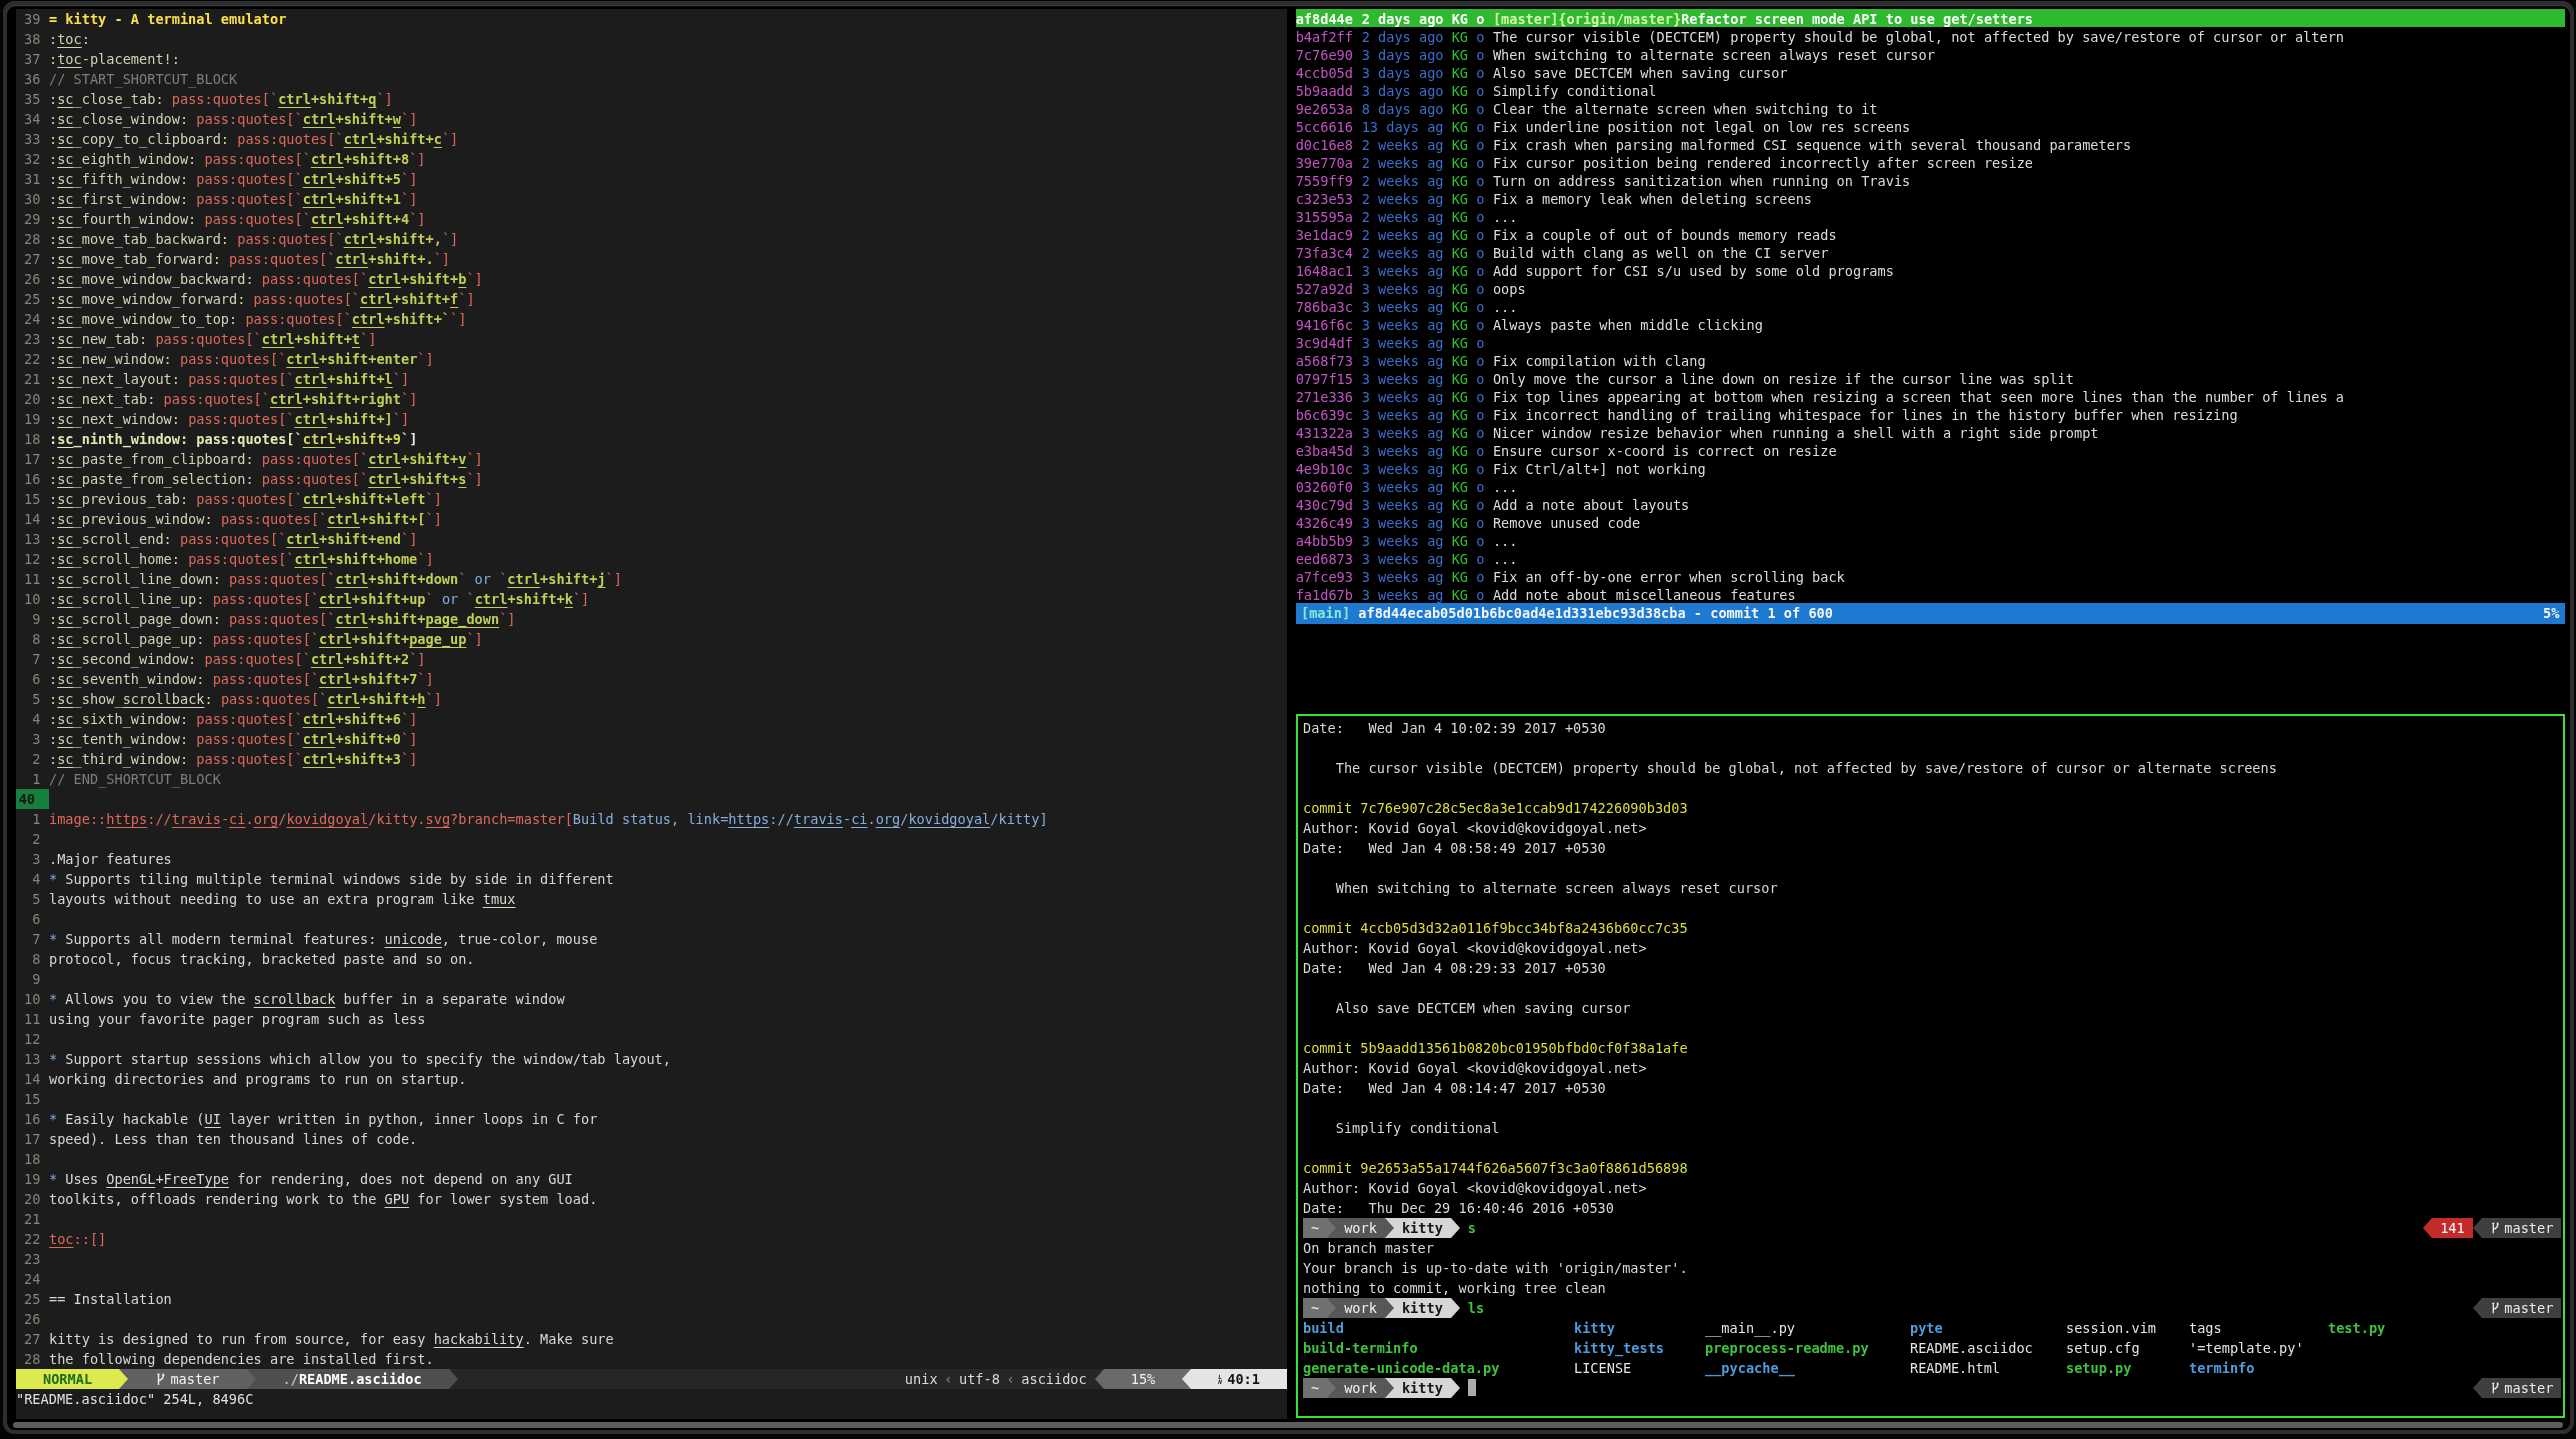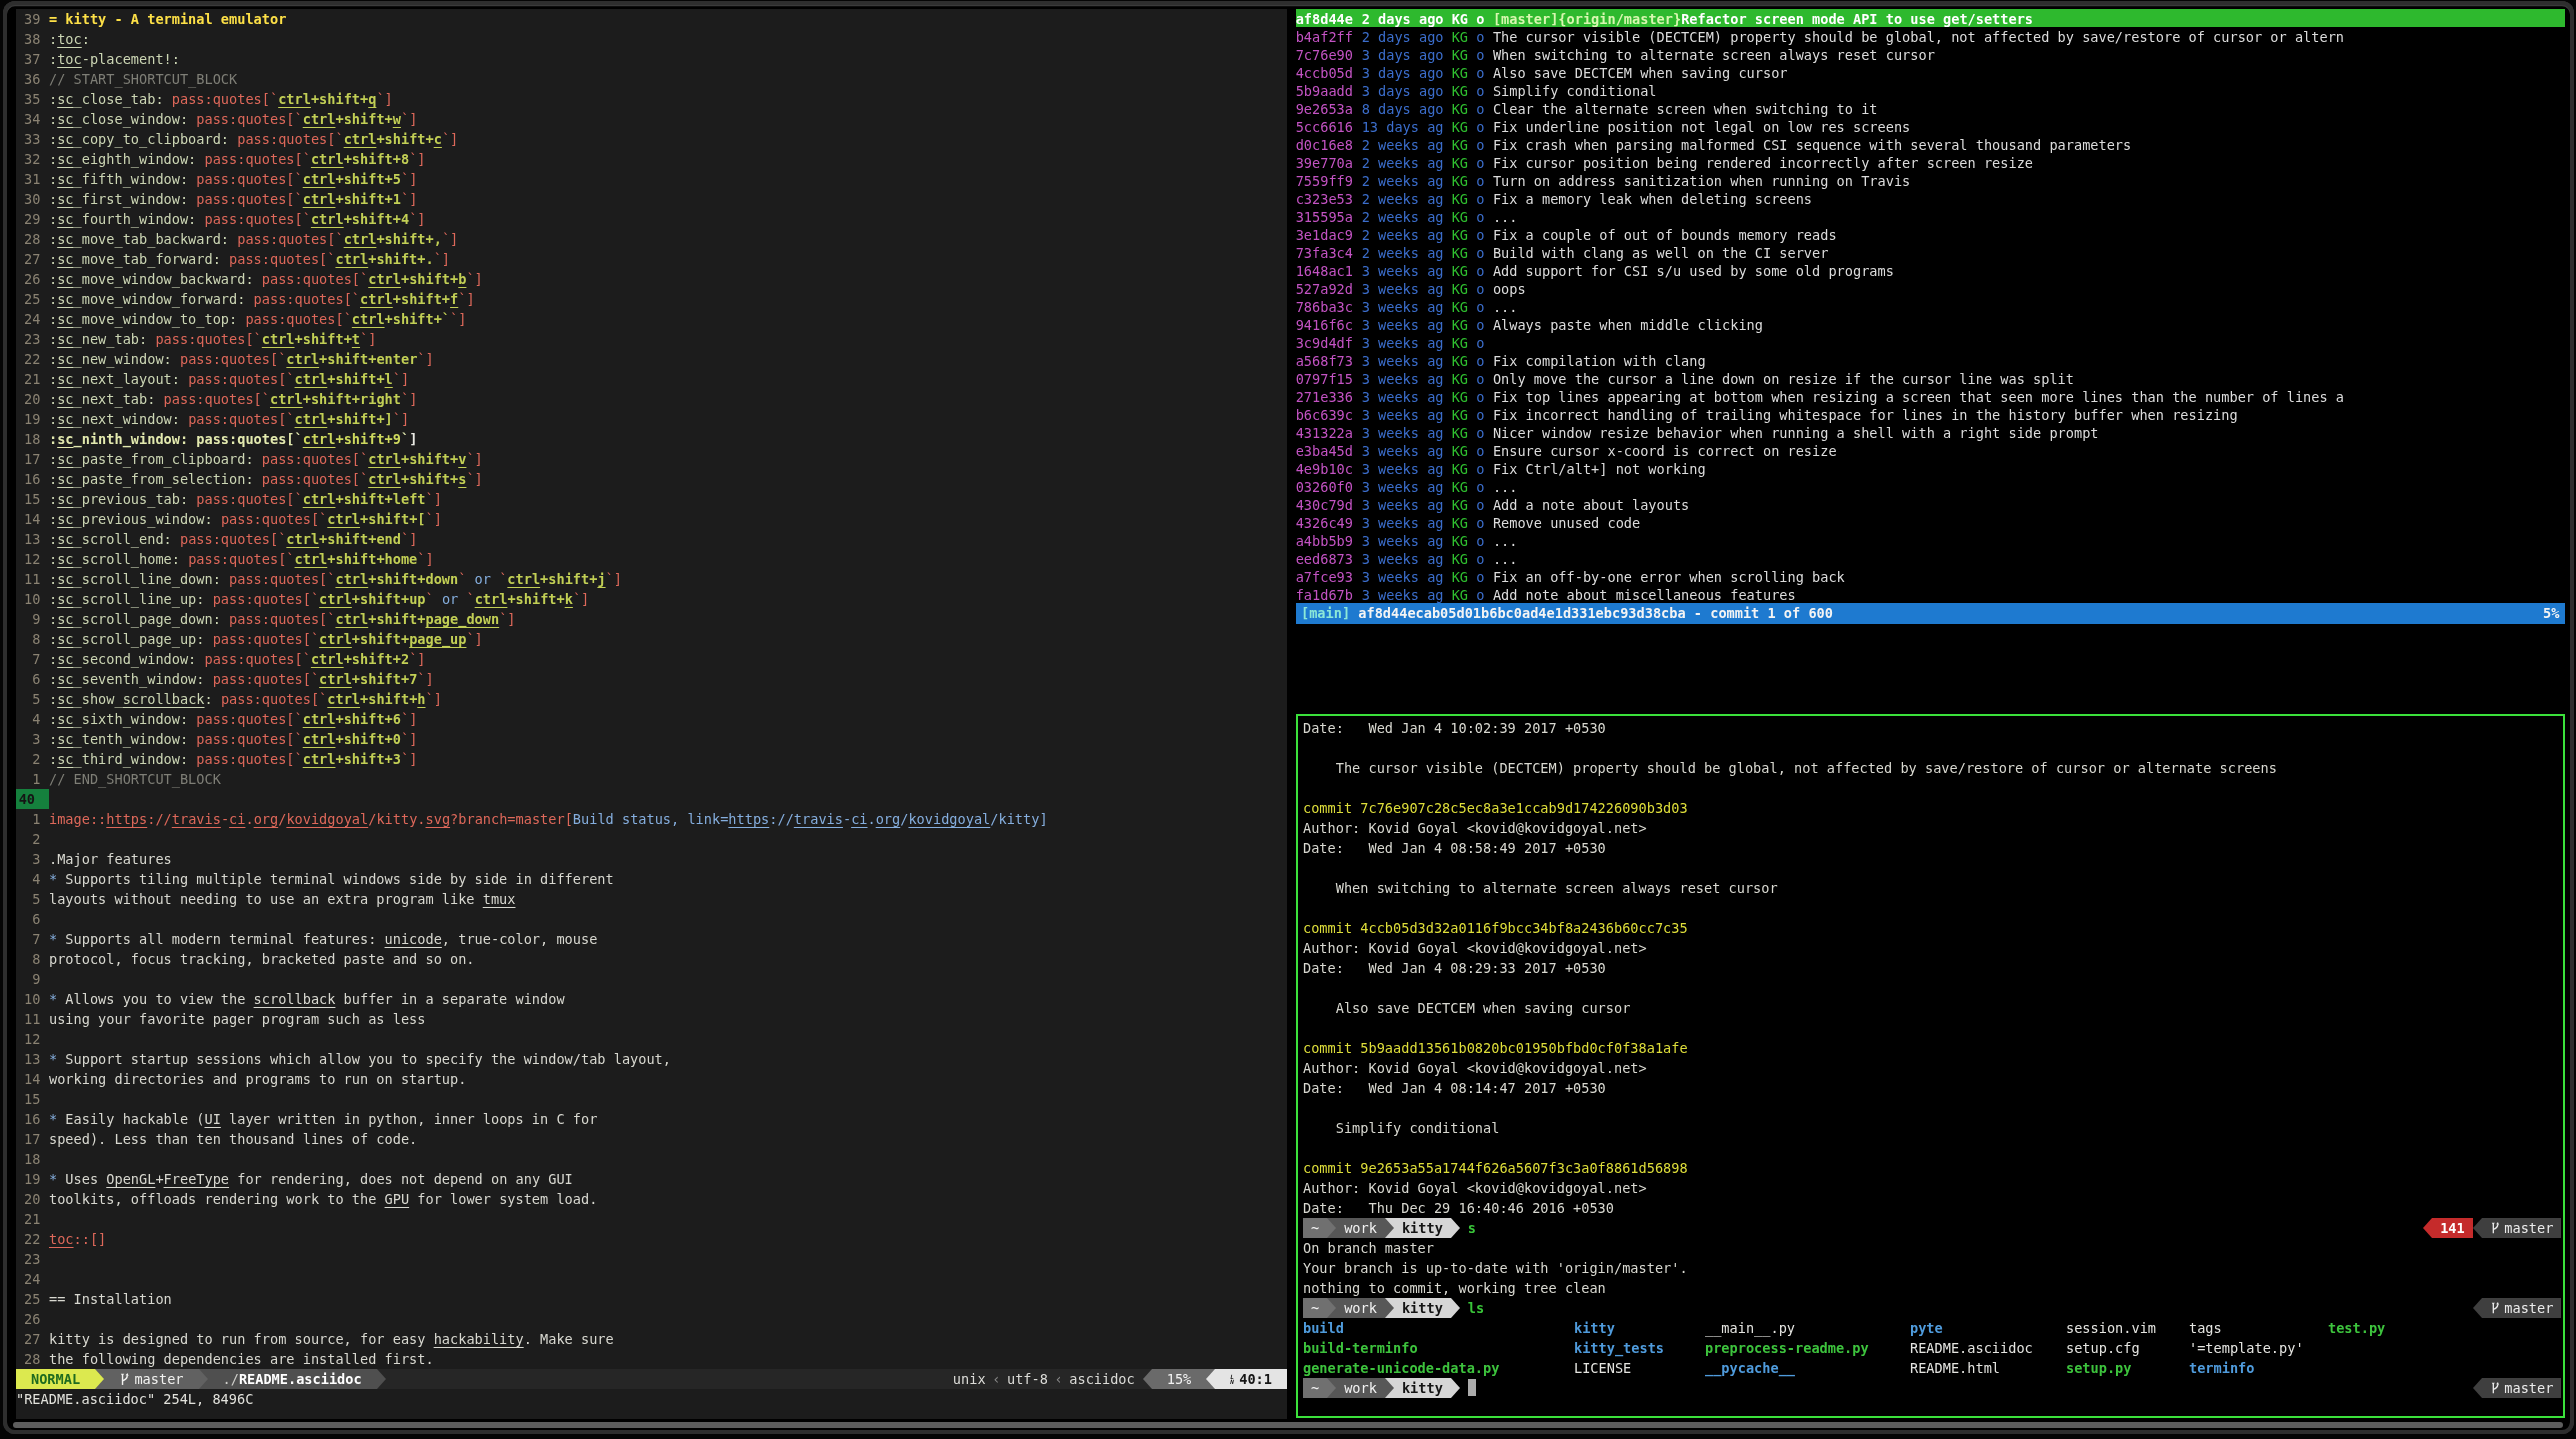--- a/index.html
+++ b/index.html
@@ -18,21 +18,21 @@
   .s-lb{color:#ccd6b4}.s-lbu{color:#ccd6b4;text-decoration:underline;text-underline-offset:3.3px}
   .s-r{color:#de685a}.s-ru{color:#de685a;text-decoration:underline;text-underline-offset:3.3px}
   .s-k{color:#c2cf55;font-weight:bold}.s-ku{color:#c2cf55;font-weight:bold;text-decoration:underline;text-underline-offset:3.3px}
   .s-c{color:#7e7e76}
   .s-bl{color:#85aede}.s-blu{color:#85aede;text-decoration:underline;text-underline-offset:3.3px}
   .s-hlb{color:#e3eaaf;font-weight:bold}.s-hlbu{color:#e3eaaf;font-weight:bold;text-decoration:underline;text-underline-offset:3.3px}
   .s-hk{color:#ced95e;font-weight:bold}.s-hku{color:#ced95e;font-weight:bold;text-decoration:underline;text-underline-offset:3.3px}
   .s-hw{color:#eaeae4;font-weight:bold}
   .s-y{color:#dede3a}
   .vim-statusline{display:flex;align-items:stretch;height:20px;background:#262626;color:#e6e6e2;}
-  .seg{display:flex;align-items:center;padding:0 15px;white-space:pre;text-align:center;}
+  .seg{display:flex;align-items:center;padding:0 27px;white-space:pre;text-align:center;}
   .seg-mode{background:#dce94f;color:#1f6b1f;font-weight:bold;}
   .bg-g1{background:#616161}.bg-g2{background:#4f4f4f}.bg-pct{background:#6a6a6a}
   .seg-branch{background:#616161;color:#f2f2f0}
   .seg-file{background:#4f4f4f;color:#cfcfcb}
   .seg-file b{color:#fff}
   .seg-pct{background:#6a6a6a;color:#f2f2f2}
   .seg-pos{background:#e4e4e4;color:#161616;font-weight:bold}
   .tr{width:0;height:0;border-top:10px solid transparent;border-bottom:10px solid transparent;flex:none;}
   .tr-r{border-left-width:9.3px;border-left-style:solid;border-left-color:transparent}
   .tr-l{border-right-width:9.3px;border-right-style:solid;border-right-color:transparent}
@@ -60,21 +60,21 @@
   
   .pane-shell{left:1293px;top:713px;width:1269px;height:704px;box-sizing:border-box;border:2px solid #3be13b;background:#000;color:#e4e4e0;padding:1.3px 0 0 5.3px;}
   .pane-shell .row{display:flex;align-items:stretch}
   .prompt-seg{display:flex;align-items:center;padding:0 8px;white-space:pre;}
   .p-home{background:#707070;color:#f2f2f2}
   .p-dir{background:#575757;color:#f2f2f2}
   .p-cwd{background:#d6d6d6;color:#141414;font-weight:bold}
   .a-p1{border-left-color:#707070}.a-p2{border-left-color:#575757}.a-p3{border-left-color:#d6d6d6}
   .bg-p2{background:#575757}.bg-p3{background:#d6d6d6}
   .a-l-red{border-right-color:#c52b2b}.a-l-dk{border-right-color:#3f3f3f}
-  .p-code{background:#c52b2b;color:#fff;font-weight:bold}
+  .p-code{background:#c52b2b;color:#fff;font-weight:normal}
   .p-branch{background:#3f3f3f;color:#ececec}
   .cmd{color:#39c539;font-weight:bold;margin-left:8px;display:flex;align-items:center;white-space:pre}
   .cursor-block{display:inline-block;width:8.6px;height:17.3px;background:#ababab;margin-left:8px;align-self:center}
   .rprompt{margin-left:auto;display:flex;align-items:stretch;margin-right:1.3px}
   .f-dir{color:#4f9bdc;font-weight:bold}
   .f-exec{color:#3dc33d;font-weight:bold}
   .f-plain{color:#e4e4e0}
   .ls-cell{display:inline-block;white-space:pre}
   .bicon{display:inline-block;margin-right:4px;flex:none}
 </style>

